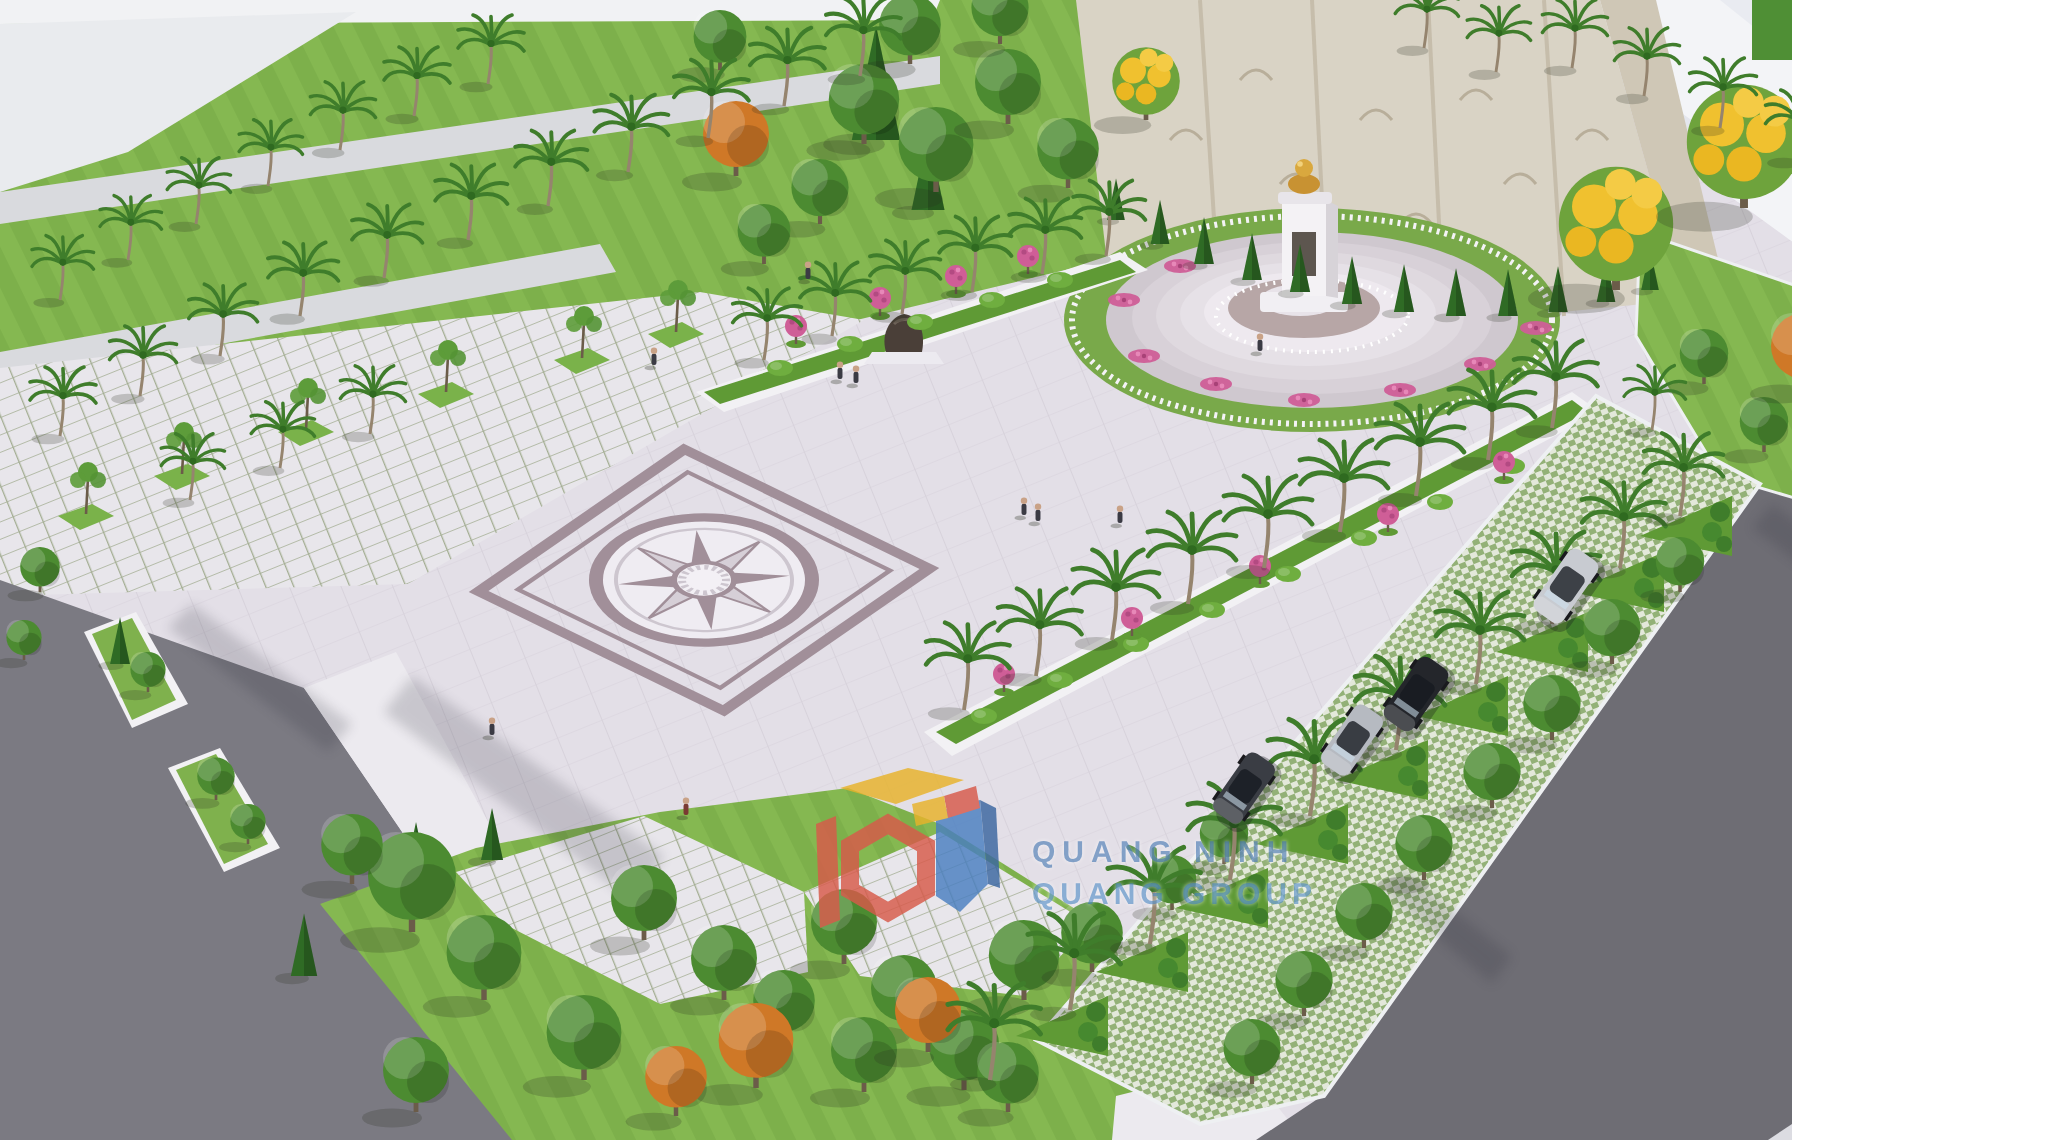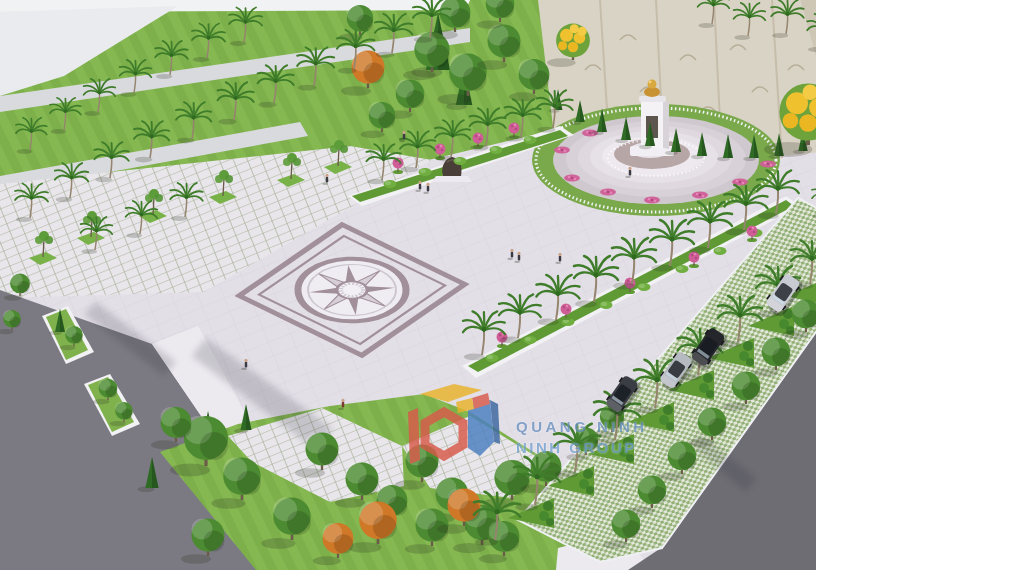--- a/index.html
+++ b/index.html
@@ -1,16 +1,16 @@
 <!DOCTYPE html>
 <html style="--plaza: #e3dfe7; --plazaLine: #d7d2db; --lawn: #85b851; --lawnStripe: #7db04b; --lawnDark: #5f9a35; --treeGreen: #4c8b31; --treeOrange: #cf7827; --palmGreen: #3f7d2b; --trunk: #95846e; --paleRoad: #d9dade; --asphalt: #6e6d74; --asphaltLight: #7b7a82; --sidewalk: #eceaef; --wall: #d9d3c5; --wallSeam: #c6bdab; --building: #f3f4f7; --buildingShade: #e4e6ed; --compass: #a18f99; --compassLight: #efecf2; --compassMid: #cdc6cf; --stepTop: #b7a6a6; --pink: #cf5e97; --gold: #d9a83e; --gridJoint: #a3ad92; --paverGreen: #93b177;"><head>
 <meta charset="utf-8">
 <style>
   html,body{margin:0;padding:0;background:#ffffff;font-family:"Liberation Sans",sans-serif;}
-  #stage{position:relative;width:816px;height:570px;overflow:hidden;background:#e3dfe7;}
+  #stage{position:relative;width:896px;height:570px;overflow:hidden;background:#e3dfe7;}
   #scene{position:absolute;left:0;top:0;}
   .watermark{position:absolute;left:406px;top:382px;display:flex;pointer-events:none;}
   .wm-logo{width:104px;height:96px;opacity:.82;}
   .wm-text{margin-left:6px;margin-top:34px;white-space:nowrap;}
   .wm-line1{font-weight:700;font-size:15px;letter-spacing:3.5px;line-height:21px;
     color:rgba(58,110,172,.60);text-shadow:0 0 2px rgba(255,255,255,.65);}
   .wm-line2{font-weight:700;font-size:15px;letter-spacing:2.5px;line-height:21px;
     color:rgba(55,122,188,.55);text-shadow:0 0 2px rgba(255,255,255,.65);}
   .badge{position:absolute;left:986px;top:534px;width:36px;text-align:center;}
   .badge-box{width:23px;height:23px;margin:0 auto;background:rgba(253,254,253,.92);
@@ -487,21 +487,21 @@
     <polygon points="14,12 48,2 76,8 42,20" fill="#e8b32a"></polygon>
     <polygon points="2,30 12,26 14,78 4,82" fill="#d85a4a"></polygon>
     <polygon points="38,30 57,41 57,63 38,74 19,63 19,41" fill="none" stroke="#d85a4a" stroke-width="9"></polygon>
     <polygon points="62,24 84,18 88,60 74,74 62,66" fill="#4a7fc1"></polygon>
     <polygon points="84,18 92,22 94,62 88,60" fill="#3a66a0"></polygon>
     <polygon points="66,16 82,11 84,22 68,27" fill="#d85a4a"></polygon>
     <polygon points="50,20 66,16 68,27 52,31" fill="#e8b32a"></polygon>
   </svg>
   <div class="wm-text">
     <div class="wm-line1">QUANG NINH</div>
-    <div class="wm-line2">NINH GROUP</div>
+    <div class="wm-line2">QUANG GROUP</div>
   </div>
 </div>
 
 <div class="badge">
   <div class="badge-box">
     <svg width="15" height="15" viewBox="0 0 15 15">
       <circle cx="7.5" cy="7.5" r="5" fill="none" stroke="#2f6645" stroke-width="1.4"></circle>
       <line x1="2.5" y1="12.5" x2="12.5" y2="2.5" stroke="#2f6645" stroke-width="1.4"></line>
     </svg>
   </div>

